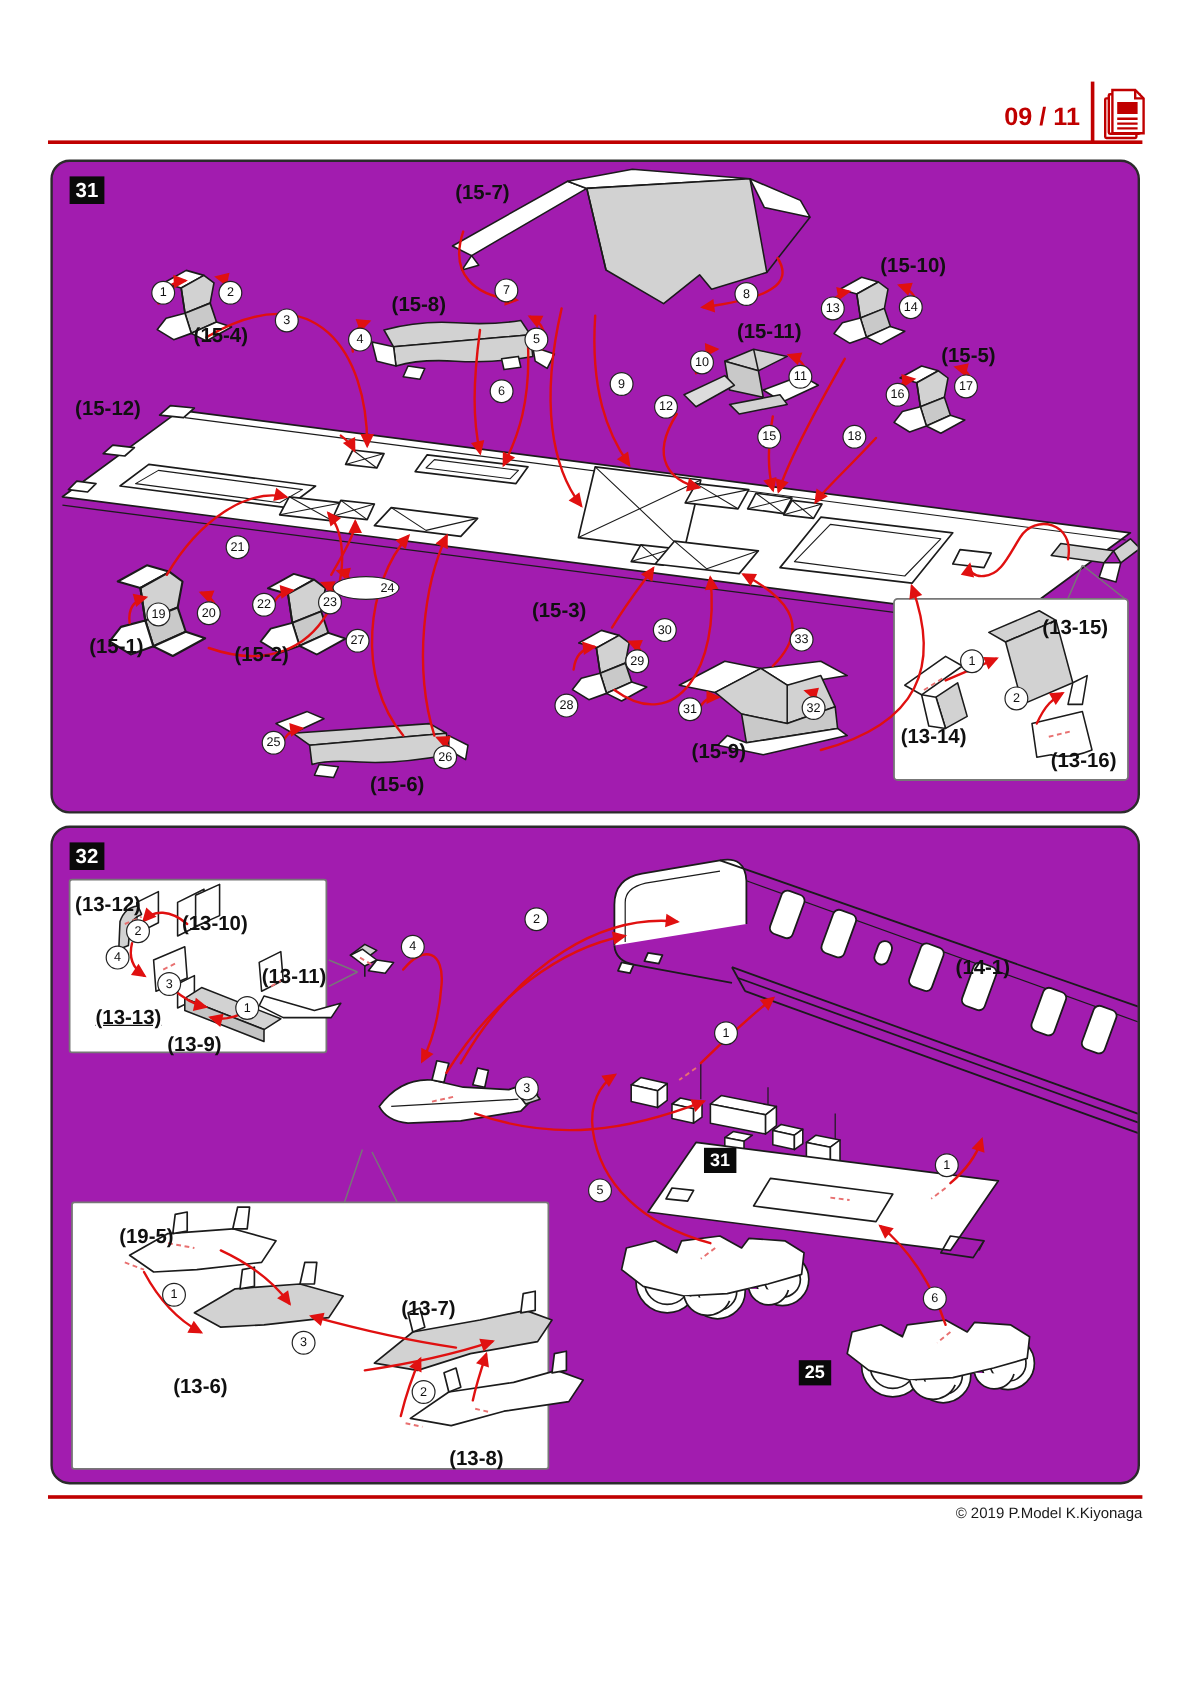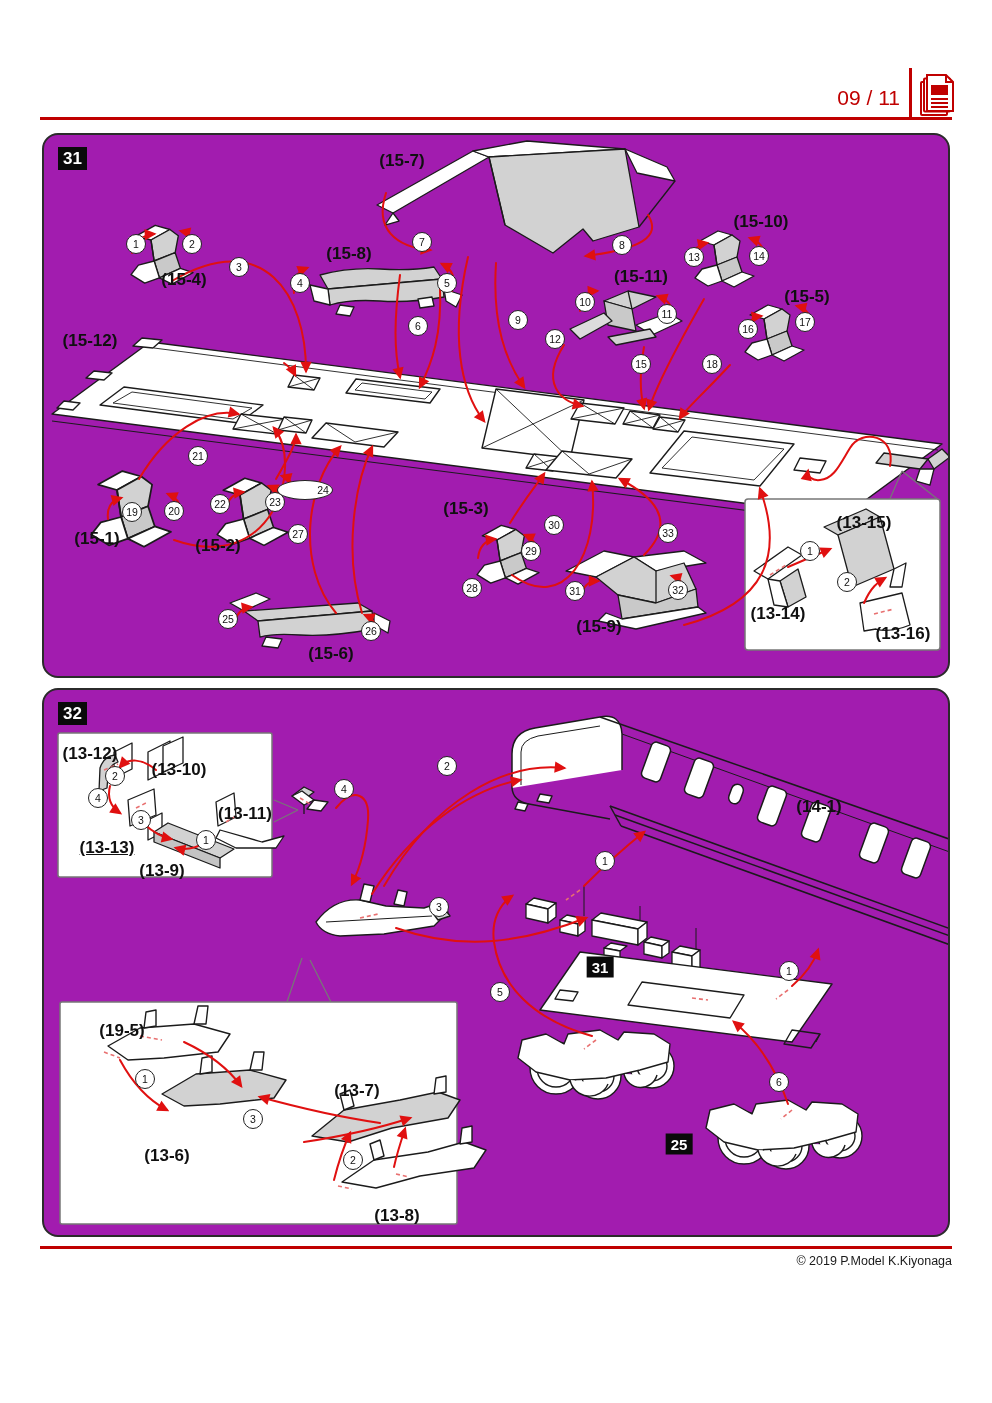--- a/index.html
+++ b/index.html
@@ -2,21 +2,21 @@
 <html><head>
 <meta charset="utf-8">
 <style>
   html,body{margin:0;padding:0;background:#ffffff;}
   .page{position:relative;width:992px;height:1403px;background:#fff;overflow:hidden;
         font-family:"Liberation Sans",sans-serif;color:#111;}
   
   .brand{position:absolute;left:40px;top:64px;font-family:"Liberation Serif",serif;
          font-weight:bold;font-size:47px;color:#c00000;letter-spacing:-2px;line-height:1;}
   .pageno{position:absolute;left:780px;top:86px;width:120px;text-align:right;
-          font-size:21px;font-weight:normal;color:#c00000;}
+          font-size:21px;font-weight:bold;color:#c00000;}
   .vsep{position:absolute;left:909px;top:68px;width:3px;height:52px;background:#c00000;}
   .pages-icon{position:absolute;left:918px;top:72px;}
   .rule-top{position:absolute;left:40px;top:117px;width:912px;height:3px;background:#c00000;}
   
   .panel{position:absolute;left:42px;width:904px;border:2.4px solid #2b2b2b;border-radius:16px;background:#a21caf;}
   .p31{top:133px;height:541px;}
   .p32{top:688px;height:545px;}
   .panel svg.art{position:absolute;left:0;top:0;}
   .overlay{position:absolute;left:0;top:0;width:100%;height:100%;pointer-events:none;}
   .badge{position:absolute;left:14px;top:12px;background:#0a0a0a;color:#fff;
@@ -258,21 +258,21 @@
         <div class="part-label" style="left: 305px; top: 119px;">(15-8)</div>
         <div class="part-label" style="left: 717px; top: 87px;">(15-10)</div>
         <div class="part-label" style="left: 597px; top: 142px;">(15-11)</div>
         <div class="part-label" style="left: 763px; top: 162px;">(15-5)</div>
         <div class="part-label" style="left: 46px; top: 206px;">(15-12)</div>
         <div class="part-label" style="left: 53px; top: 404px;">(15-1)</div>
         <div class="part-label" style="left: 174px; top: 411px;">(15-2)</div>
         <div class="part-label" style="left: 422px; top: 374px;">(15-3)</div>
         <div class="part-label" style="left: 287px; top: 519px;">(15-6)</div>
         <div class="part-label" style="left: 555px; top: 492px;">(15-9)</div>
-        <div class="part-label" style="left: 820px; top: 388px;">(13-15)</div>
+        <div class="part-label" style="left: 852px; top: 388px;">(13-15)</div>
         <div class="part-label" style="left: 734px; top: 479px;">(13-14)</div>
         <div class="part-label" style="left: 859px; top: 499px;">(13-16)</div>
       </div>
     <div class="overlay">
         <div class="circle-num" style="left: 92px; top: 109px;">1</div>
         <div class="circle-num" style="left: 148px; top: 109px;">2</div>
         <div class="circle-num" style="left: 195px; top: 132px;">3</div>
         <div class="circle-num" style="left: 256px; top: 148px;">4</div>
         <div class="circle-num" style="left: 403px; top: 148px;">5</div>
         <div class="circle-num" style="left: 374px; top: 191px;">6</div>

